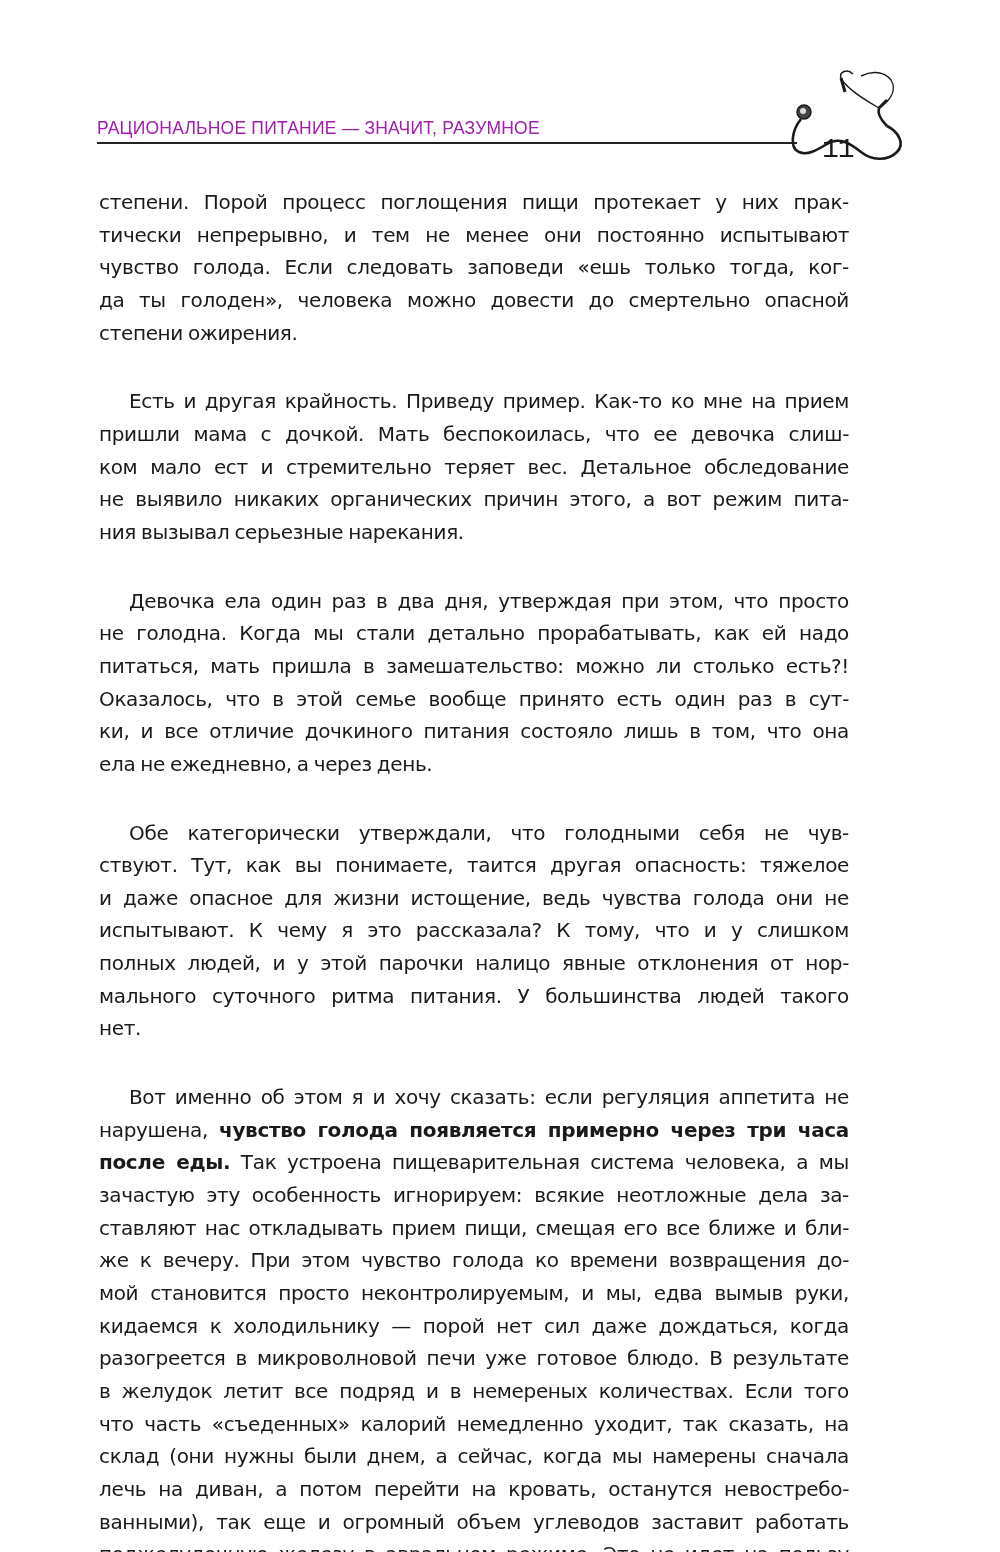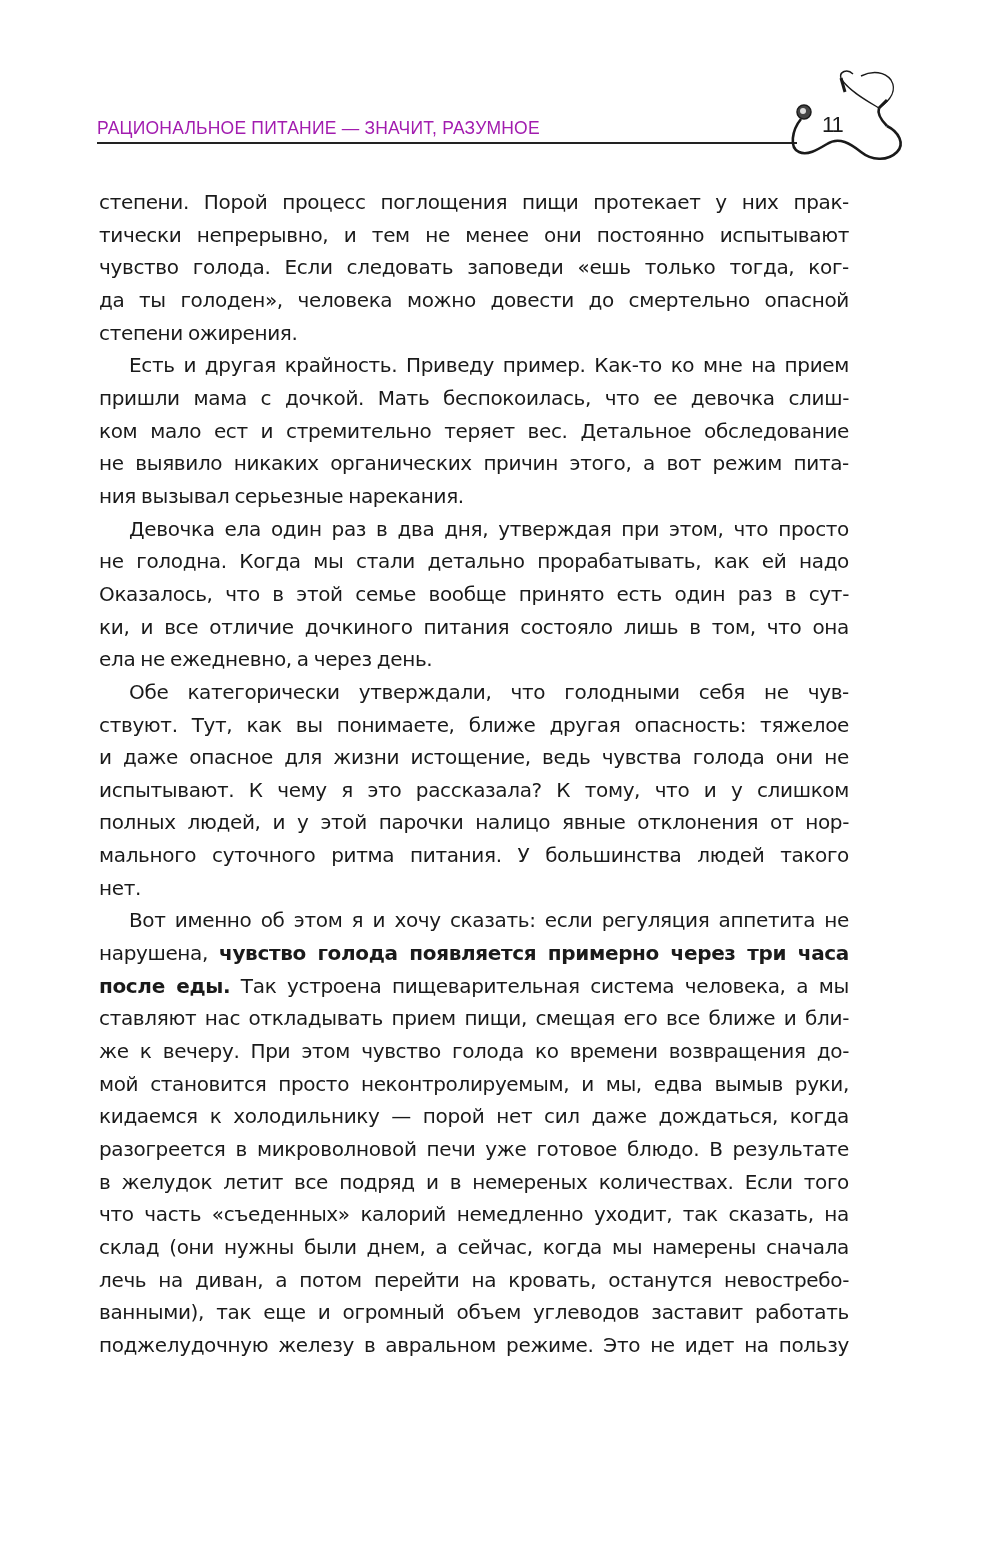--- a/index.html
+++ b/index.html
@@ -43,23 +43,23 @@
     .stethoscope {
       position: absolute;
       left: 690px;
       top: -30px;
       width: 130px;
       height: 95px;
     }
     .page-number {
       position: absolute;
       left: 725px;
-      top: 12px;
-      font-family: Liberation Sans, sans-serif;
-      font-size: 22px;
+      top: 34px;
+      font-family: Liberation Mono, monospace;
+      font-size: 28px;
       color: #1a1a1a;
       letter-spacing: -1px;
     }
     .body-text {
       position: absolute;
       left: 99px;
       top: 186px;
       width: 750px;
       font-family: "DejaVu Sans", sans-serif;
       font-size: 20px;
@@ -72,20 +72,21 @@
       text-align: justify;
       text-align-last: justify;
       letter-spacing: -0.35px;
       word-spacing: -1px;
     }
     .line.last {
       text-align-last: left;
     }
     .line.indent {
       padding-left: 30px;
+      margin-top: 36px;
     }
     .line b {
       font-weight: bold;
     }
   </style>
 </head>
 <body>
 
 <div class="page-header">
   <div class="running-title">РАЦИОНАЛЬНОЕ ПИТАНИЕ — ЗНАЧИТ, РАЗУМНОЕ</div>
@@ -120,39 +121,41 @@
     <span class="line indent">Есть и другая крайность. Приведу пример. Как-то ко мне на прием</span>
     <span class="line">пришли мама с дочкой. Мать беспокоилась, что ее девочка слиш-</span>
     <span class="line">ком мало ест и стремительно теряет вес. Детальное обследование</span>
     <span class="line">не выявило никаких органических причин этого, а вот режим пита-</span>
     <span class="line last">ния вызывал серьезные нарекания.</span>
   </div>
 
   <div>
     <span class="line indent">Девочка ела один раз в два дня, утверждая при этом, что просто</span>
     <span class="line">не голодна. Когда мы стали детально прорабатывать, как ей надо</span>
+    <span class="line">питаться, мать пришла в замешательство: можно ли столько есть?!</span>
     <span class="line">Оказалось, что в этой семье вообще принято есть один раз в сут-</span>
     <span class="line">ки, и все отличие дочкиного питания состояло лишь в том, что она</span>
     <span class="line last">ела не ежедневно, а через день.</span>
   </div>
 
   <div>
     <span class="line indent">Обе категорически утверждали, что голодными себя не чув-</span>
-    <span class="line">ствуют. Тут, как вы понимаете, ближе другая опасность: тяжелое</span>
+    <span class="line">ствуют. Тут, как вы понимаете, таится другая опасность: тяжелое</span>
     <span class="line">и даже опасное для жизни истощение, ведь чувства голода они не</span>
     <span class="line">испытывают. К чему я это рассказала? К тому, что и у слишком</span>
     <span class="line">полных людей, и у этой парочки налицо явные отклонения от нор-</span>
     <span class="line">мального суточного ритма питания. У большинства людей такого</span>
     <span class="line last">нет.</span>
   </div>
 
   <div id="rich-paragraph">
       <span class="line indent"><span>Вот именно об этом я и хочу сказать: если регуляция аппетита не</span></span>
       <span class="line"><span>нарушена, </span><b>чувство голода появляется примерно через три часа</b></span>
       <span class="line"><b>после еды.</b><span> Так устроена пищеварительная система человека, а мы</span></span>
+      <span class="line"><span>зачастую эту особенность игнорируем: всякие неотложные дела за-</span></span>
       <span class="line"><span>ставляют нас откладывать прием пищи, смещая его все ближе и бли-</span></span>
       <span class="line"><span>же к вечеру. При этом чувство голода ко времени возвращения до-</span></span>
       <span class="line"><span>мой становится просто неконтролируемым, и мы, едва вымыв руки,</span></span>
       <span class="line"><span>кидаемся к холодильнику — порой нет сил даже дождаться, когда</span></span>
       <span class="line"><span>разогреется в микроволновой печи уже готовое блюдо. В результате</span></span>
       <span class="line"><span>в желудок летит все подряд и в немереных количествах. Если того</span></span>
       <span class="line"><span>что часть «съеденных» калорий немедленно уходит, так сказать, на</span></span>
       <span class="line"><span>склад (они нужны были днем, а сейчас, когда мы намерены сначала</span></span>
       <span class="line"><span>лечь на диван, а потом перейти на кровать, останутся невостребо-</span></span>
       <span class="line"><span>ванными), так еще и огромный объем углеводов заставит работать</span></span>

